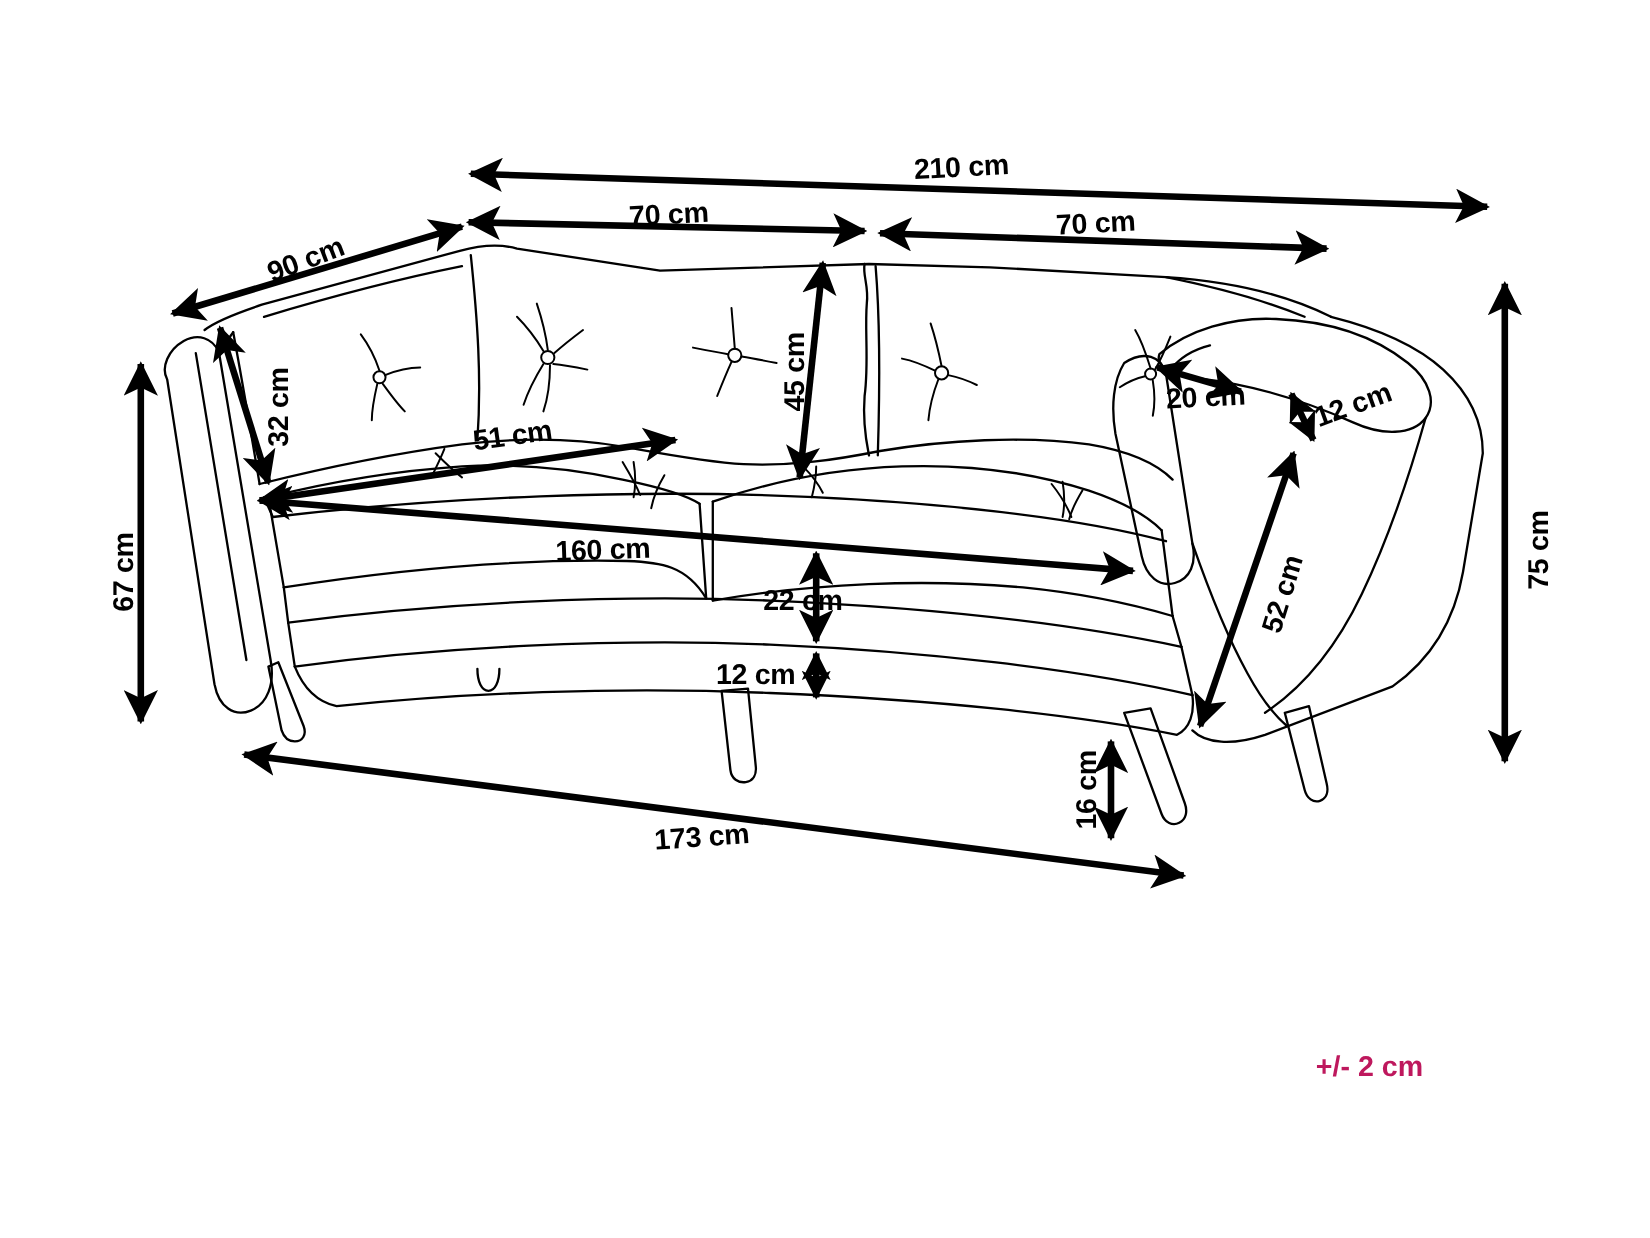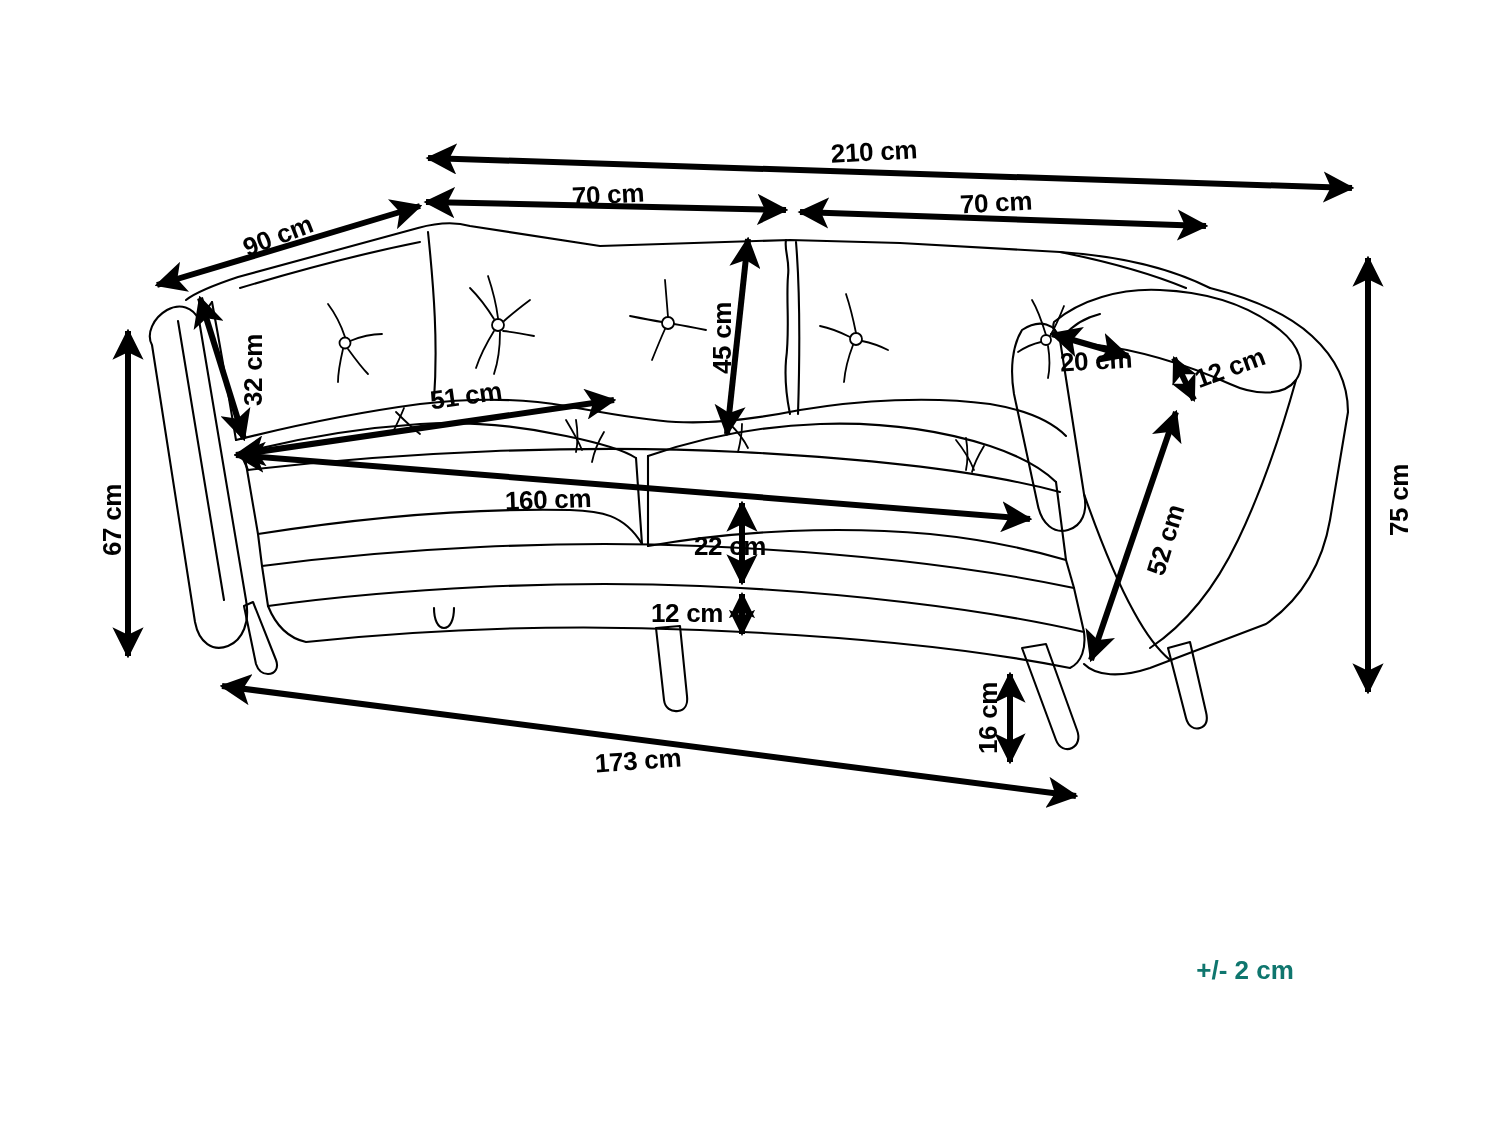--- a/index.html
+++ b/index.html
@@ -31,21 +31,21 @@
     color: #000000;
     white-space: nowrap;
     letter-spacing: -0.3px;
     transform-origin: 50% 50%;
     user-select: none;
   }
   .tol {
     position: absolute;
     font-family: "Liberation Sans", sans-serif;
     font-weight: bold;
-    color: #0f766e;
+    color: #be185d;
     white-space: nowrap;
     text-align: right;
   }
 </style>
 </head>
 <body>
 
 <div id="stage">
 
   <svg id="drawing" viewBox="0 0 1500 1125">

